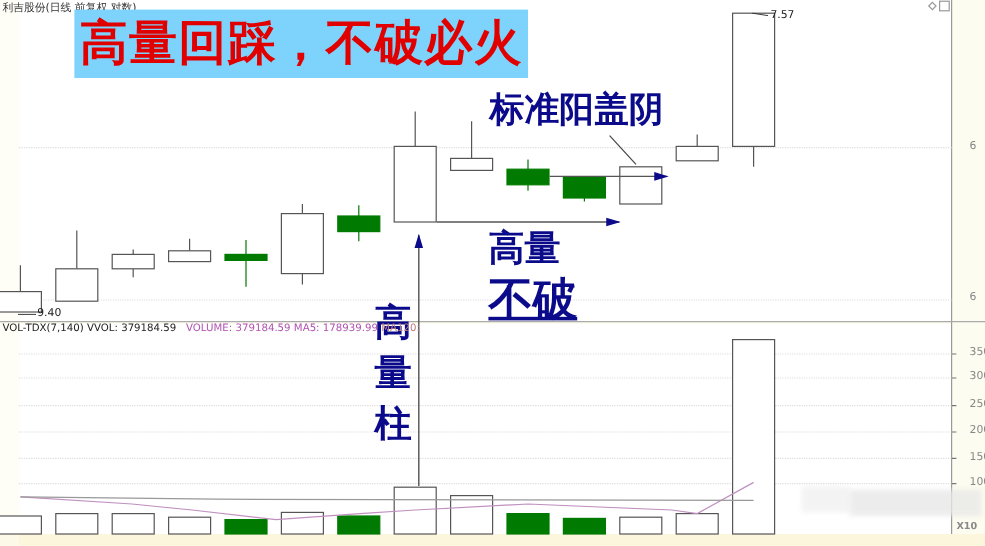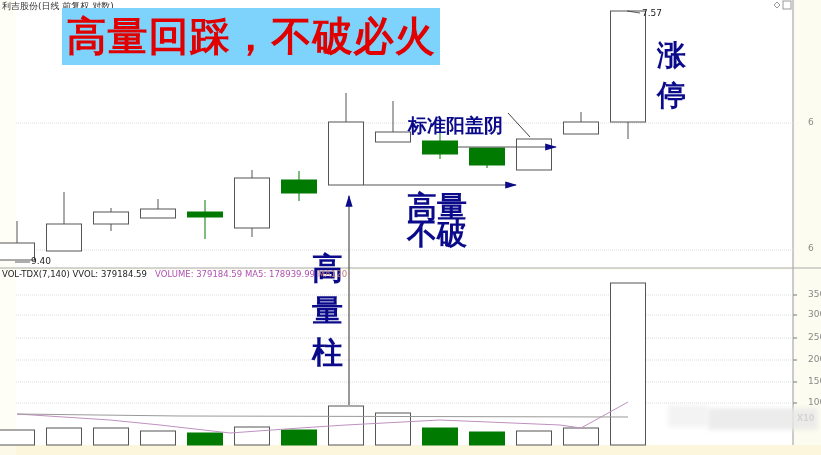--- a/index.html
+++ b/index.html
@@ -167,24 +167,23 @@
     <line x1="627" y1="11" x2="640" y2="13" stroke="#333" stroke-width="0.8"></line>
 
     <rect x="783" y="1" width="8" height="8" fill="none" stroke="#999"></rect>
     <path d="M774,5 l3,-3 l3,3 l-3,3 z" fill="none" stroke="#999"></path>
   </svg>
 
   <div class="title-bar">利吉股份(日线 前复权 对数)</div>
 
   <div class="banner">高量回踩，不破必火</div>
 
-  <div class="annot" style="left:408px;top:72px;font-size:19px;margin-top:41px;">标准阳盖阴</div>
-  <div class="annot" style="left:657px;top:36px;font-size:29px;">涨停</div>
+  <div class="annot" style="left:408px;top:72px;font-size:29px;">标准阳盖阴</div>
   <div class="annot" style="left:407px;top:187px;font-size:30px;">高量</div>
-  <div class="annot" style="left:407px;top:214px;font-size:30px;">不破</div>
+  <div class="annot" style="left:407px;top:225px;font-size:37px;text-decoration:underline;">不破</div>
   <div class="annot" style="left:312px;top:248px;font-size:31px;">高</div>
   <div class="annot" style="left:312px;top:290px;font-size:31px;">量</div>
   <div class="annot" style="left:312px;top:332px;font-size:31px;">柱</div>
 
   <div class="price-label" style="left:31px;top:256px;">9.40</div>
   <div class="price-label" style="left:642px;top:8px;">7.57</div>
 
   <div class="vol-legend">
     <span class="k">VOL-TDX(7,140)</span>
     <span class="k">VVOL:</span>
@@ -198,17 +197,17 @@
   </div>
 
   <div class="axis-label" style="left:808px;top:117px;">6</div>
   <div class="axis-label" style="left:808px;top:243px;">6</div>
   <div class="axis-label" style="left:808px;top:289px;">350</div>
   <div class="axis-label" style="left:808px;top:309px;">300</div>
   <div class="axis-label" style="left:808px;top:332px;">250</div>
   <div class="axis-label" style="left:808px;top:354px;">200</div>
   <div class="axis-label" style="left:808px;top:376px;">150</div>
   <div class="axis-label" style="left:808px;top:397px;">100</div>
-  <div class="axis-label" style="left:797px;top:414px;font-size:8px;font-weight:bold;">X10</div>
+  <div class="axis-label" style="left:797px;top:434px;font-size:8px;font-weight:bold;">X10</div>
 
   <div class="blur" style="left:668px;top:405px;width:40px;height:22px;opacity:0.5;"></div>
   <div class="blur" style="left:708px;top:408px;width:110px;height:22px;opacity:0.8;"></div>
 </div>
 
 </body></html>

